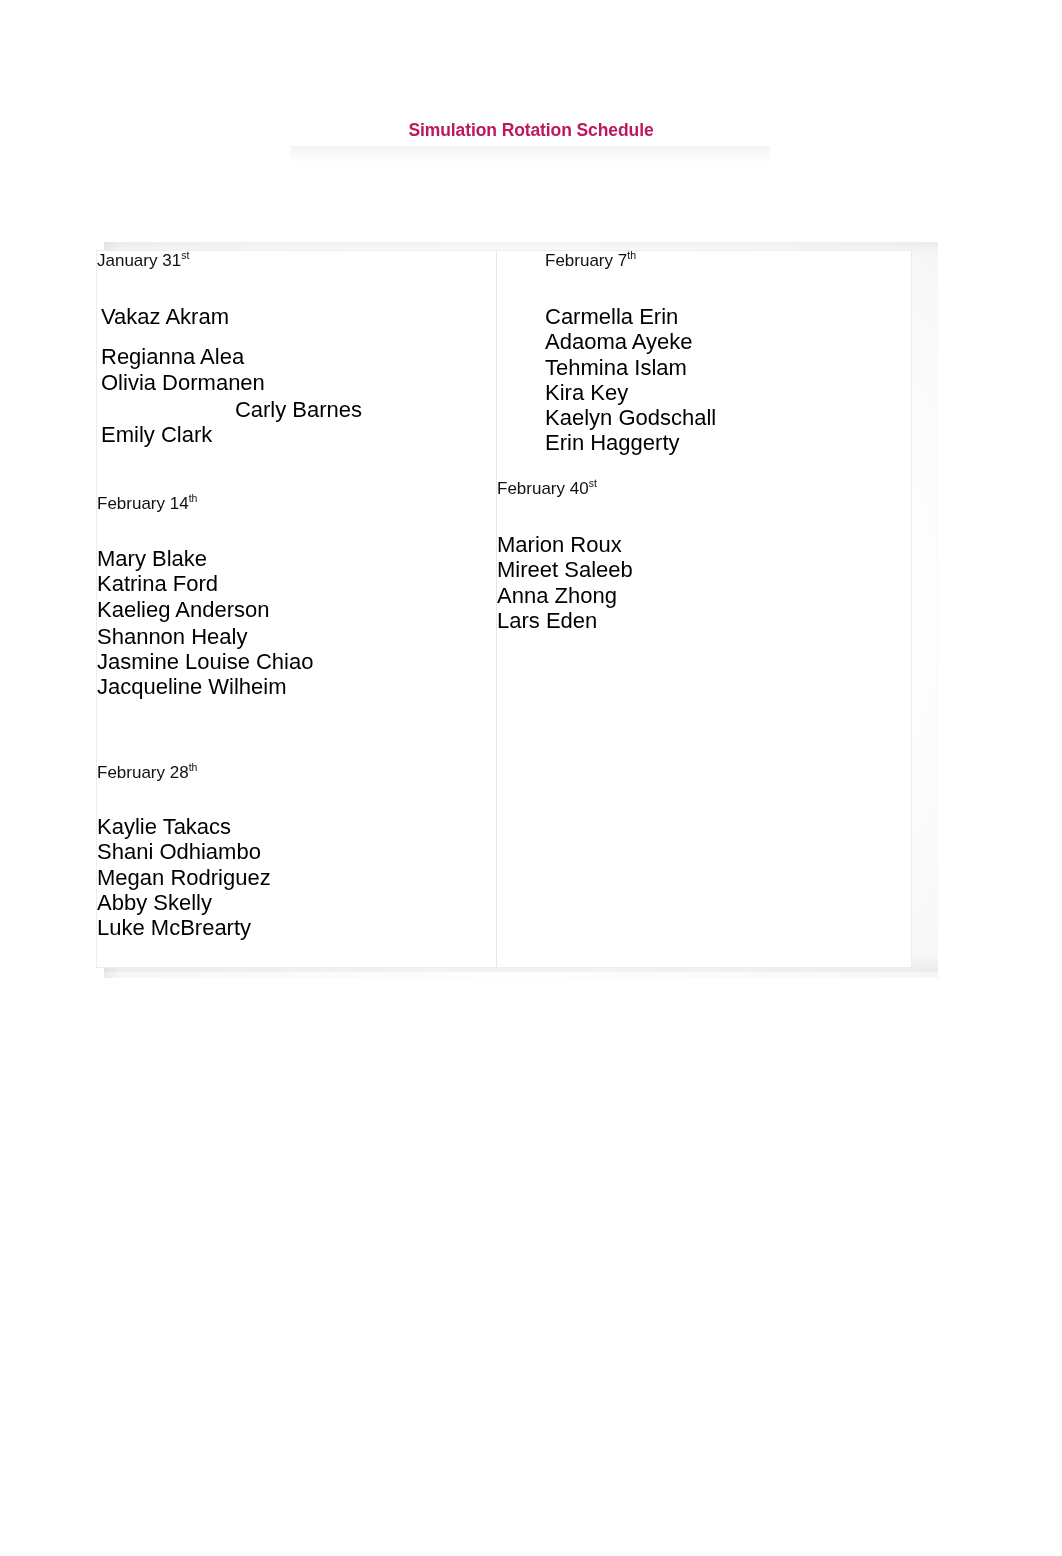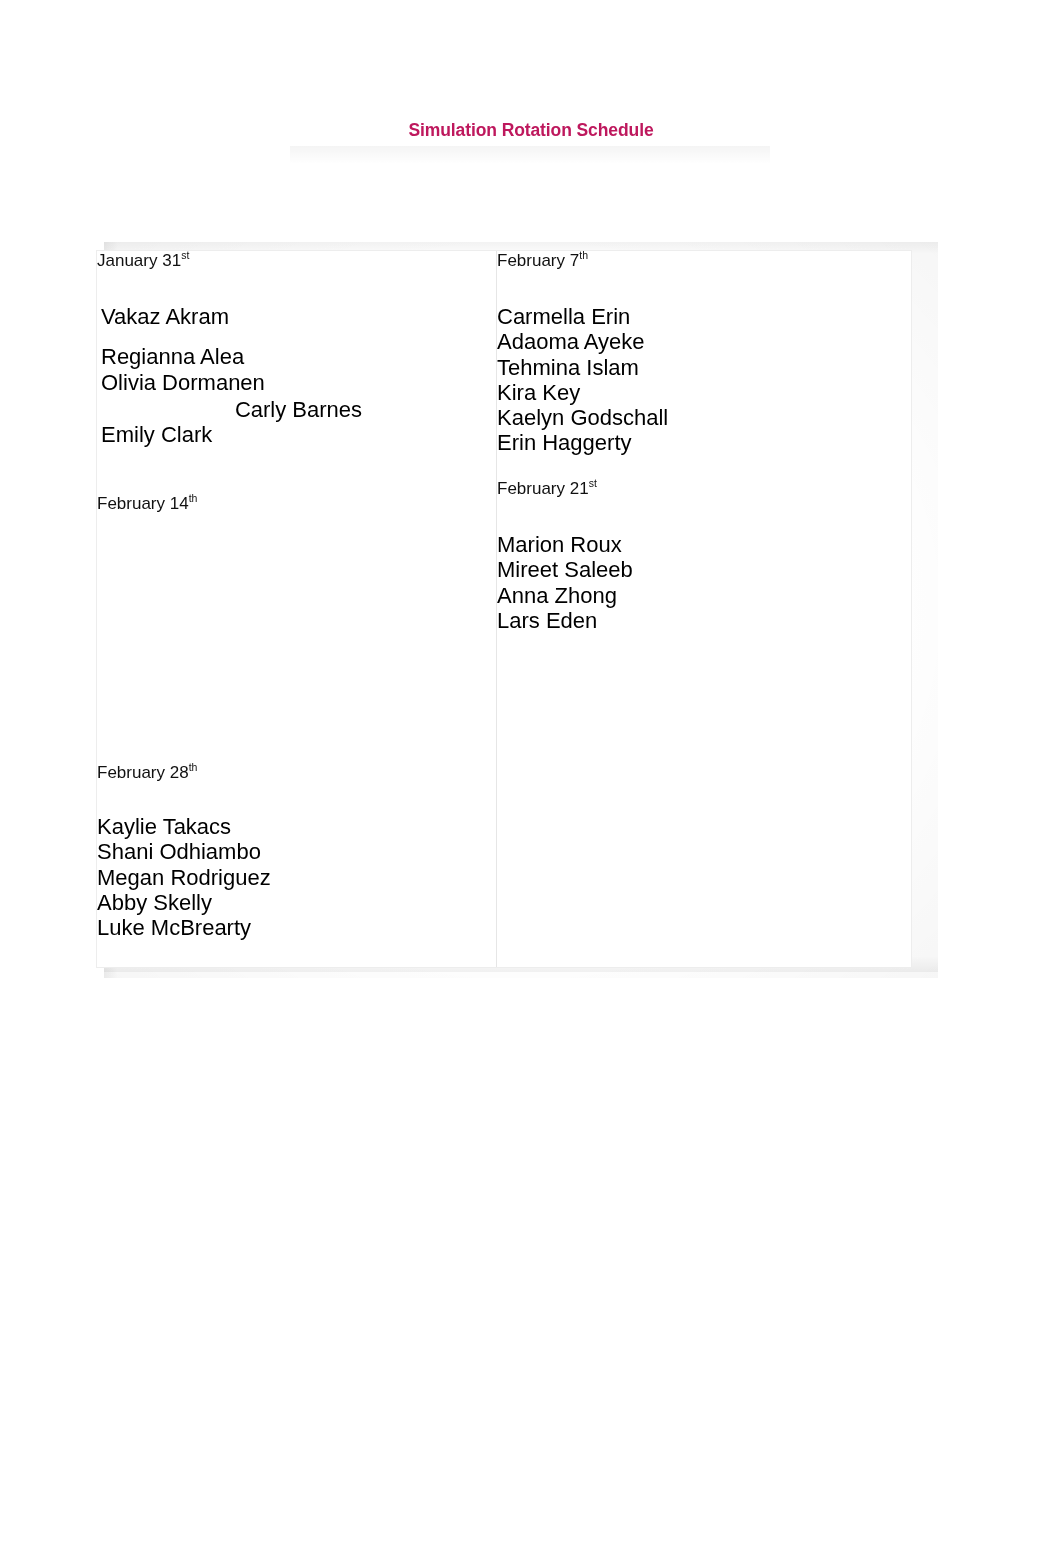--- a/index.html
+++ b/index.html
@@ -163,51 +163,59 @@
           <li class="name indent-4">Vakaz Akram</li>
           <li class="name indent-4 gap-sm" style="margin-top:15px;">Regianna Alea</li>
           <li class="name indent-4">Olivia Dormanen</li>
           <li class="name indent-4" style="margin-top:2px;text-align:center;">Carly Barnes</li>
           <li class="name indent-4">Emily Clark</li>
         </ul>
       </div>
 
       <div class="section" style="top:243px;">
         <div class="date-head"><span>February</span>&nbsp;<span>14</span><sup>th</sup></div>
+        <ul class="name-list" style="margin-top:32px;">
+          <li class="name">Mary Blake</li>
+          <li class="name">Katrina Ford</li>
+          <li class="name">Kaelieg Anderson</li>
+          <li class="name" style="margin-top:2px;">Shannon Healy</li>
+          <li class="name">Jasmine Louise Chiao</li>
+          <li class="name">Jacqueline Wilheim</li>
+        </ul>
       </div>
 
       <div class="section" style="top:512px;">
         <div class="date-head"><span>February</span>&nbsp;<span>28</span><sup>th</sup></div>
         <ul class="name-list" style="margin-top:31px;">
           <li class="name">Kaylie Takacs</li>
           <li class="name">Shani Odhiambo</li>
           <li class="name">Megan Rodriguez</li>
           <li class="name">Abby Skelly</li>
           <li class="name">Luke McBrearty</li>
         </ul>
       </div>
 
     </div>
 
     <div class="col col-right">
 
-      <div class="section" style="top:0px;">
+      <div class="section" style="top:0px;margin-left:48px;">
         <div class="date-head"><span>February</span>&nbsp;<span>7</span><sup>th</sup></div>
         <ul class="name-list" style="margin-top:33px;">
           <li class="name">Carmella Erin</li>
           <li class="name">Adaoma Ayeke</li>
           <li class="name">Tehmina Islam</li>
           <li class="name">Kira Key</li>
           <li class="name">Kaelyn Godschall</li>
           <li class="name">Erin Haggerty</li>
         </ul>
       </div>
 
       <div class="section" style="top:228px;">
-        <div class="date-head"><span>February</span>&nbsp;<span>21</span><sup>st</sup></div>
+        <div class="date-head"><span>February</span>&nbsp;<span>40</span><sup>st</sup></div>
         <ul class="name-list" style="margin-top:33px;">
           <li class="name">Marion Roux</li>
           <li class="name">Mireet Saleeb</li>
           <li class="name">Anna Zhong</li>
           <li class="name">Lars Eden</li>
         </ul>
       </div>
 
     </div>
 

